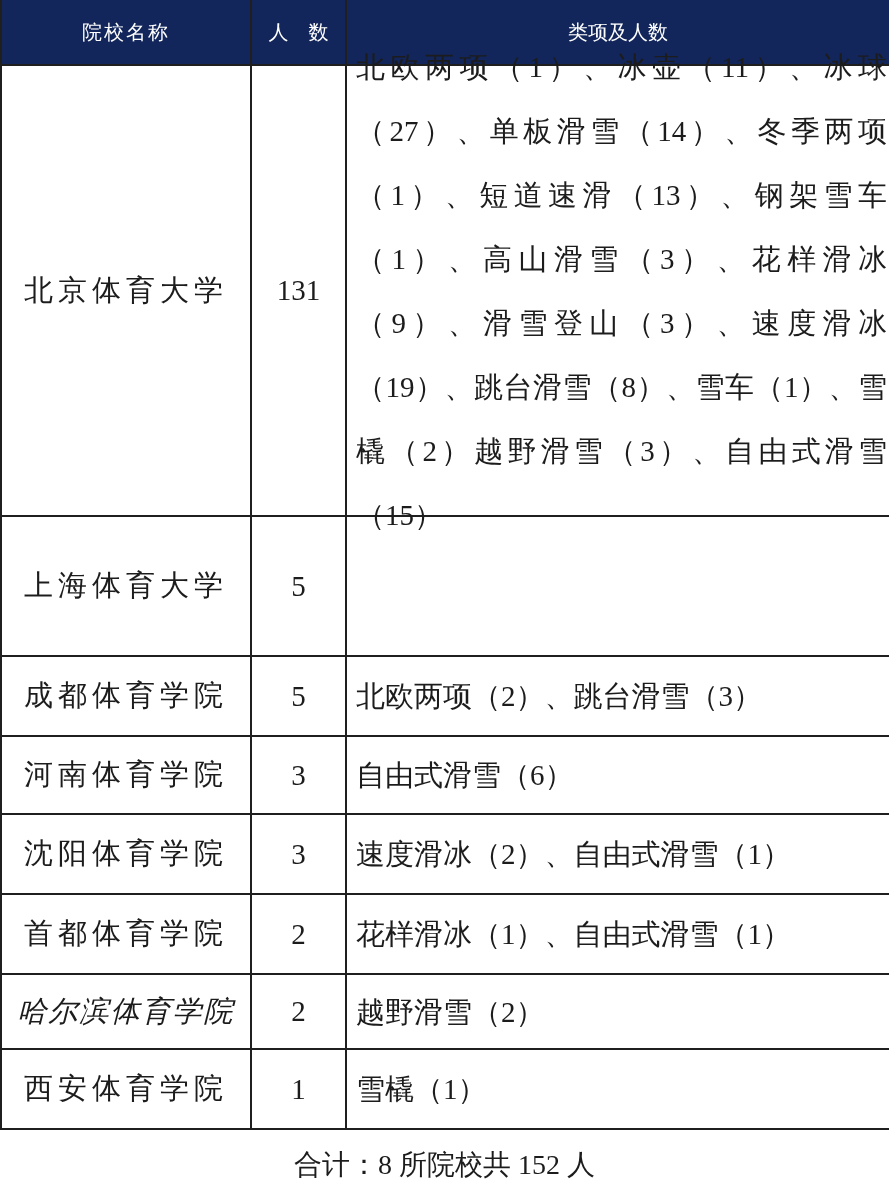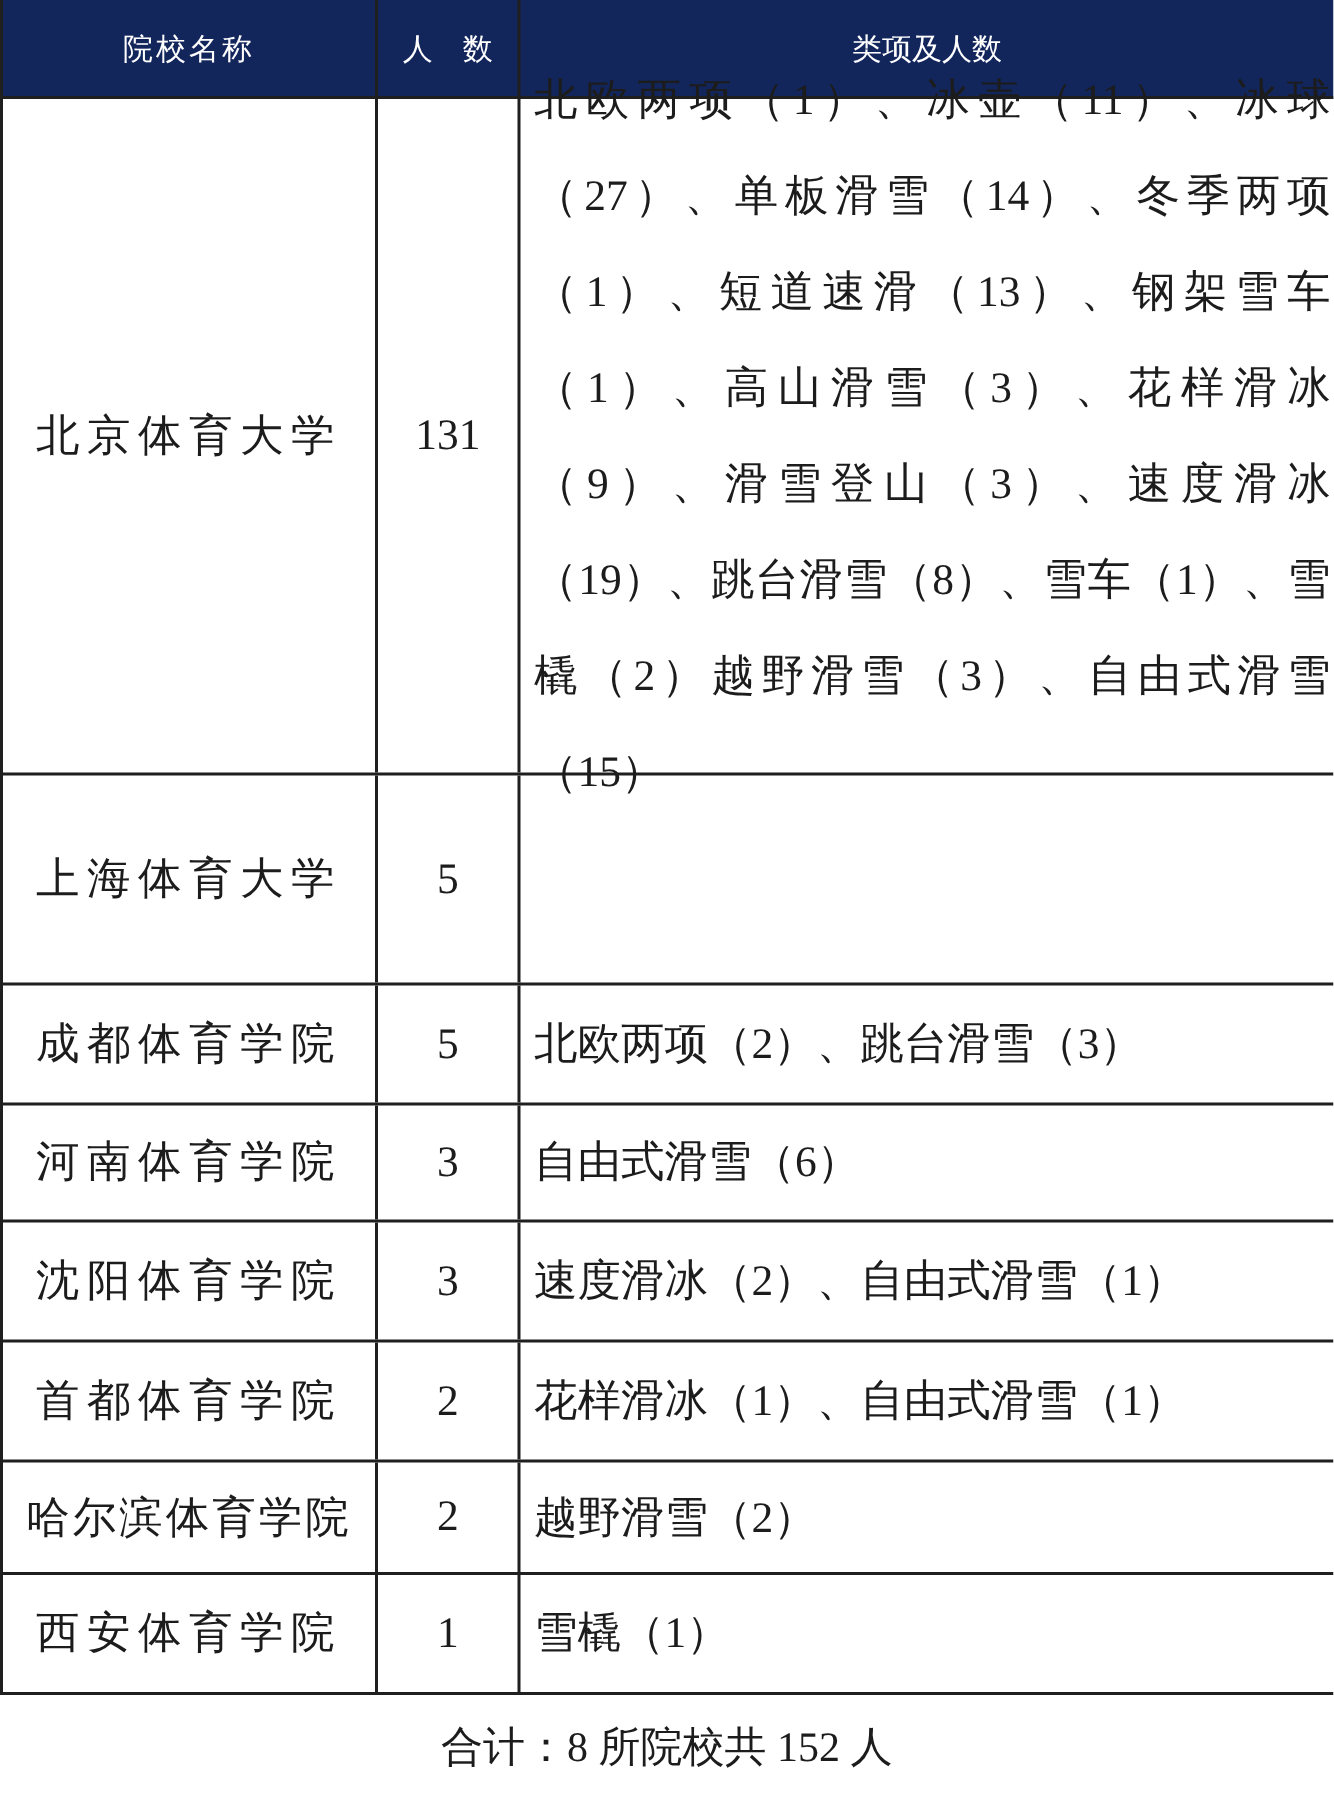--- a/index.html
+++ b/index.html
@@ -61,21 +61,21 @@
   .header .c3 .txt{text-align:center;line-height:normal;}
   .body-row{font-size:29px;}
   .r1{height:451px;}
   .r2{height:140px;}
   .r3{height:80px;}
   .r4{height:78px;}
   .r5{height:80px;}
   .r6{height:80px;}
   .r7{height:75px;}
   .r8{height:80px;}
-  .r7 .c1{letter-spacing:2px;}
+  .r7 .c1{letter-spacing:2px;font-style:italic;}
   .footer{
     height:69px;
     display:flex;align-items:center;justify-content:center;
     font-size:28px;
   }
 </style>
 </head>
 <body>
 
 <div class="table">

